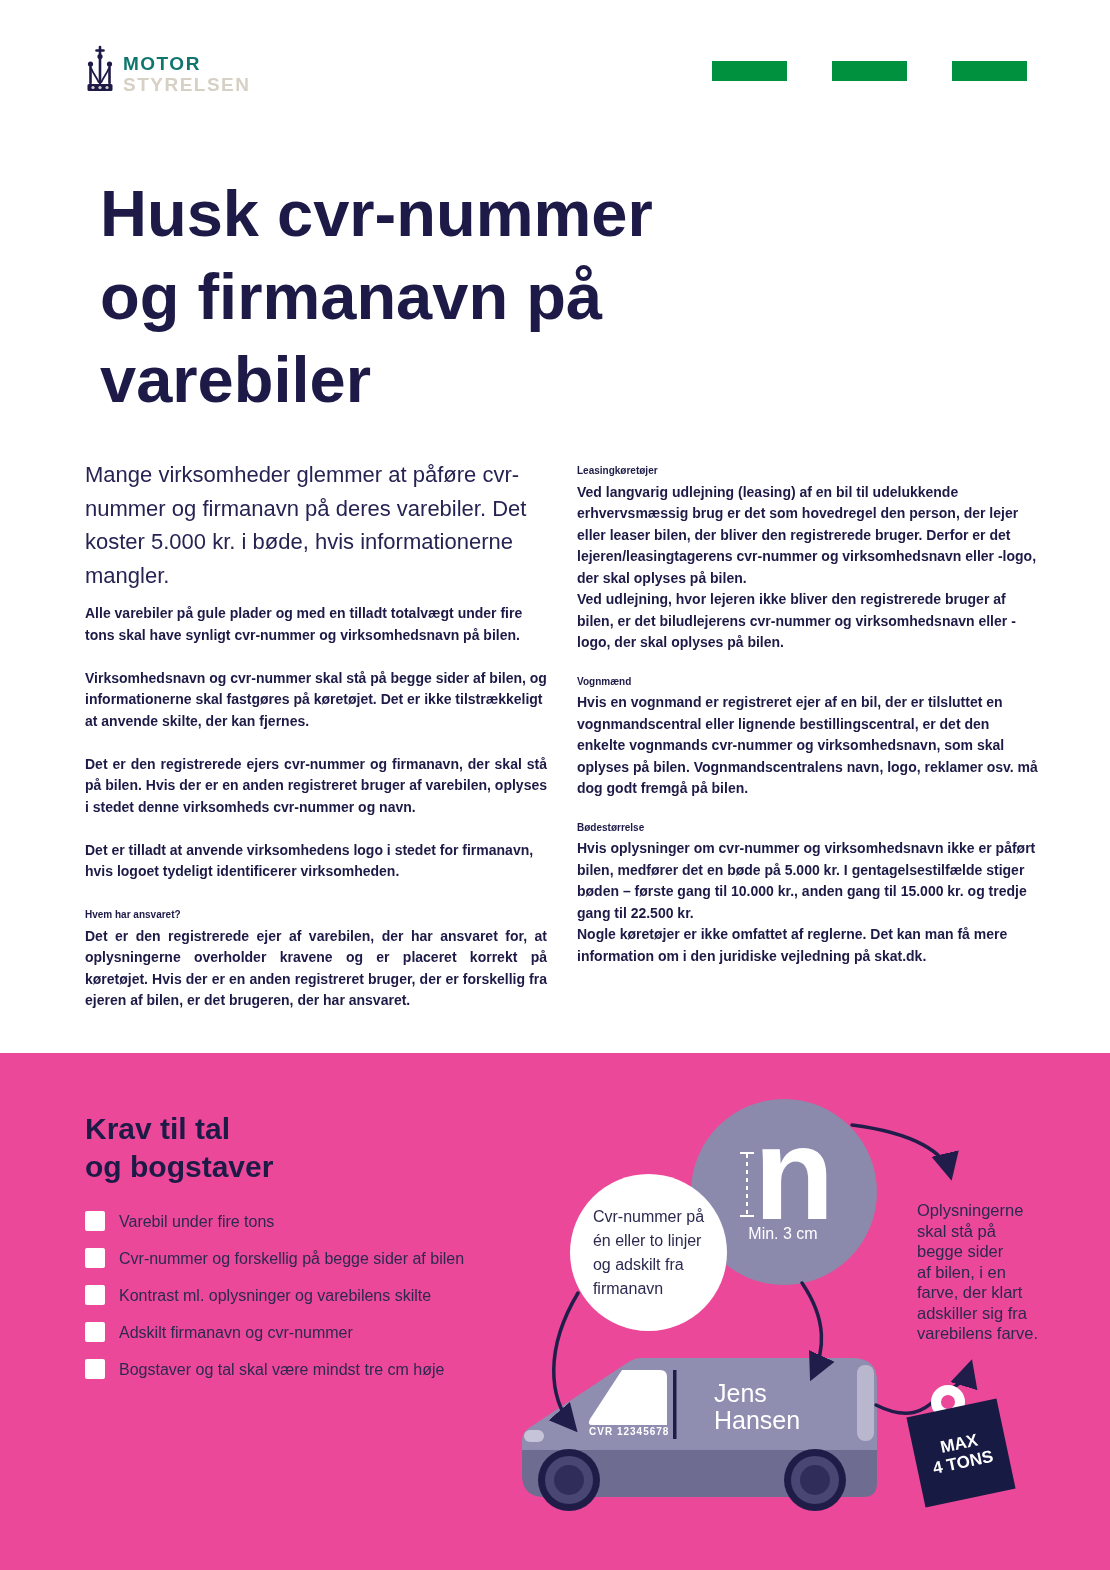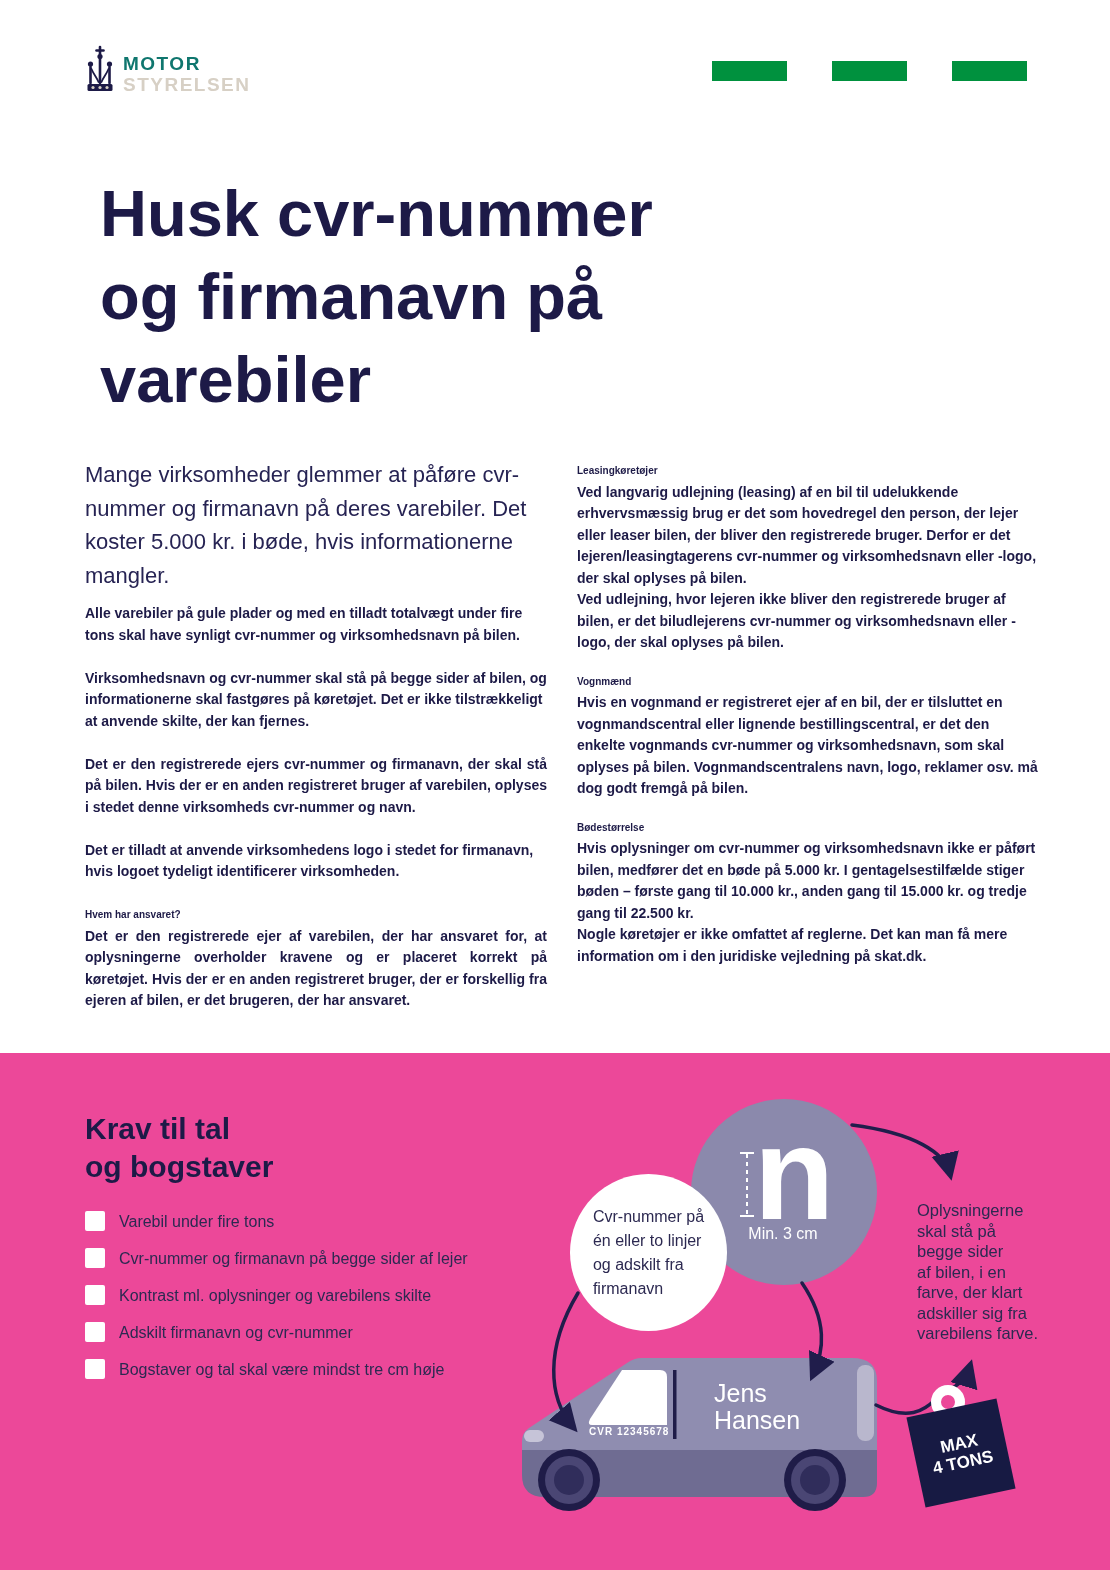--- a/index.html
+++ b/index.html
@@ -132,21 +132,21 @@
     <h2 class="krav-heading" style="margin:0;">Krav til tal
 og bogstaver</h2>
 
     <div class="checklist">
       <div class="check-item">
         <span class="check-box"></span>
         <span class="check-label">Varebil under fire tons</span>
       </div>
       <div class="check-item">
         <span class="check-box"></span>
-        <span class="check-label">Cvr-nummer og firmanavn på begge sider af lejer</span>
+        <span class="check-label">Cvr-nummer og forskellig på begge sider af bilen</span>
       </div>
       <div class="check-item">
         <span class="check-box"></span>
         <span class="check-label">Kontrast ml. oplysninger og varebilens skilte</span>
       </div>
       <div class="check-item">
         <span class="check-box"></span>
         <span class="check-label">Adskilt firmanavn og cvr-nummer</span>
       </div>
       <div class="check-item">

